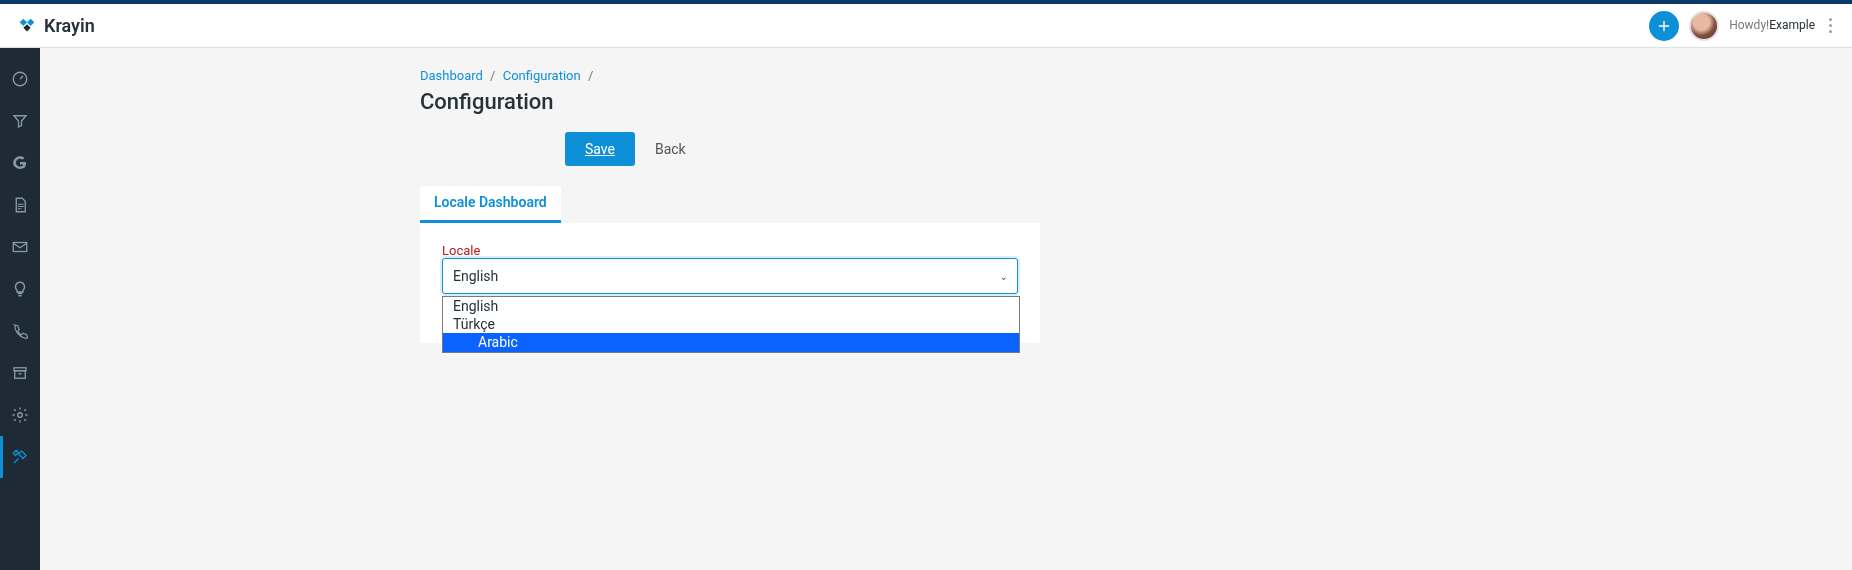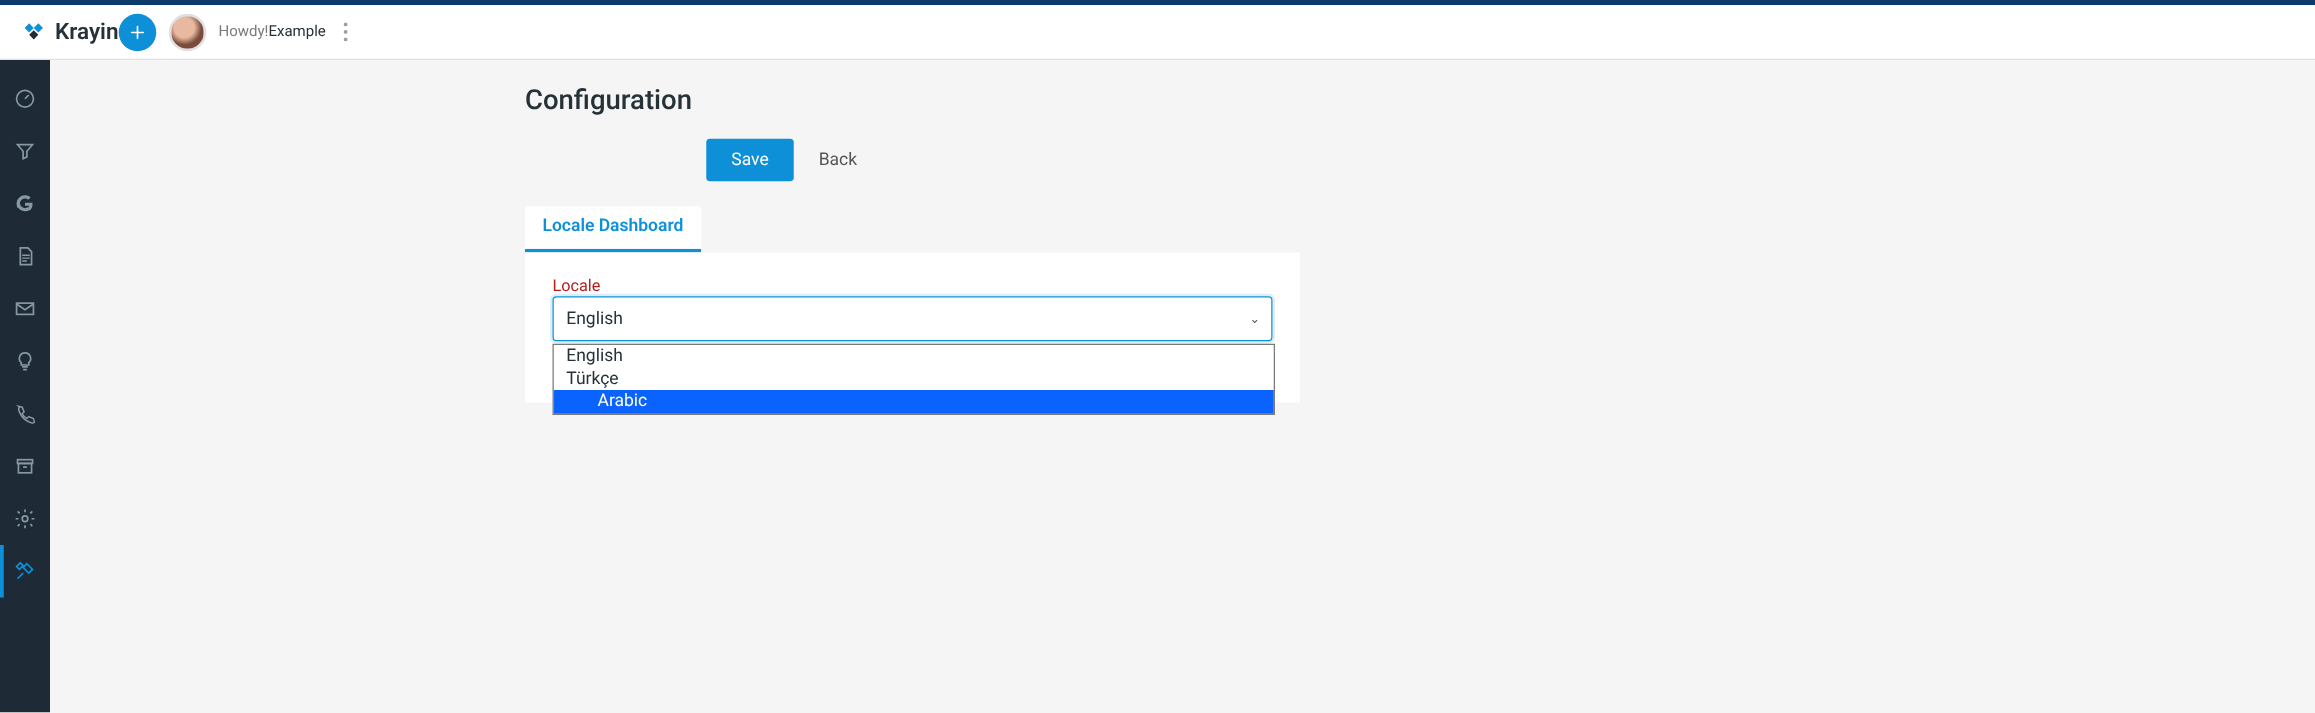--- a/index.html
+++ b/index.html
@@ -17,21 +17,21 @@
       background: #0c3b69;
       width: 100%;
     }
     .header {
       height: 44px;
       background: #fff;
       border-bottom: 1px solid #e0e0e0;
       display: flex;
       align-items: center;
       padding: 0 16px;
-      justify-content: flex-start;
+      justify-content: space-between;
     }
     .logo-wrap {
       display: flex;
       align-items: center;
       gap: 6px;
     }
     .logo-wrap svg {
       width: 22px;
       height: 22px;
     }
@@ -164,20 +164,21 @@
       margin-bottom: 20px;
     }
     .btn-primary {
       background: #0e90d9;
       color: #fff;
       border: none;
       padding: 9px 20px;
       border-radius: 3px;
       font-size: 14px;
       cursor: pointer;
+      text-decoration: underline;
     }
     .btn-link {
       background: none;
       border: none;
       color: #555;
       font-size: 14px;
       cursor: pointer;
     }
     .config-layout {
       display: flex;
@@ -361,20 +362,26 @@
     <div class="nav-item active">
       <svg viewBox="0 0 24 24">
           <path d="M14 4l6 6-4 4-6-6zM4 20l6-6" fill="none" stroke="currentColor" stroke-width="1.8"></path>
           <path d="M7 3l3 3-4 4-3-3z" fill="none" stroke="currentColor" stroke-width="1.8"></path>
         </svg>
     </div>
   </nav>
 
   <main class="content">
     <div class="inner">
+      <nav class="breadcrumb">
+        <a>Dashboard</a>
+        <span class="sep">/</span>
+        <a>Configuration</a>
+        <span class="sep">/</span>
+      </nav>
       <h1 class="page-title">Configuration</h1>
 
       <div class="actions-row">
         <button class="btn-primary">Save</button>
         <button class="btn-link">Back</button>
       </div>
 
       <div class="config-layout">
         <div class="panel">
           <div class="tab-strip">

